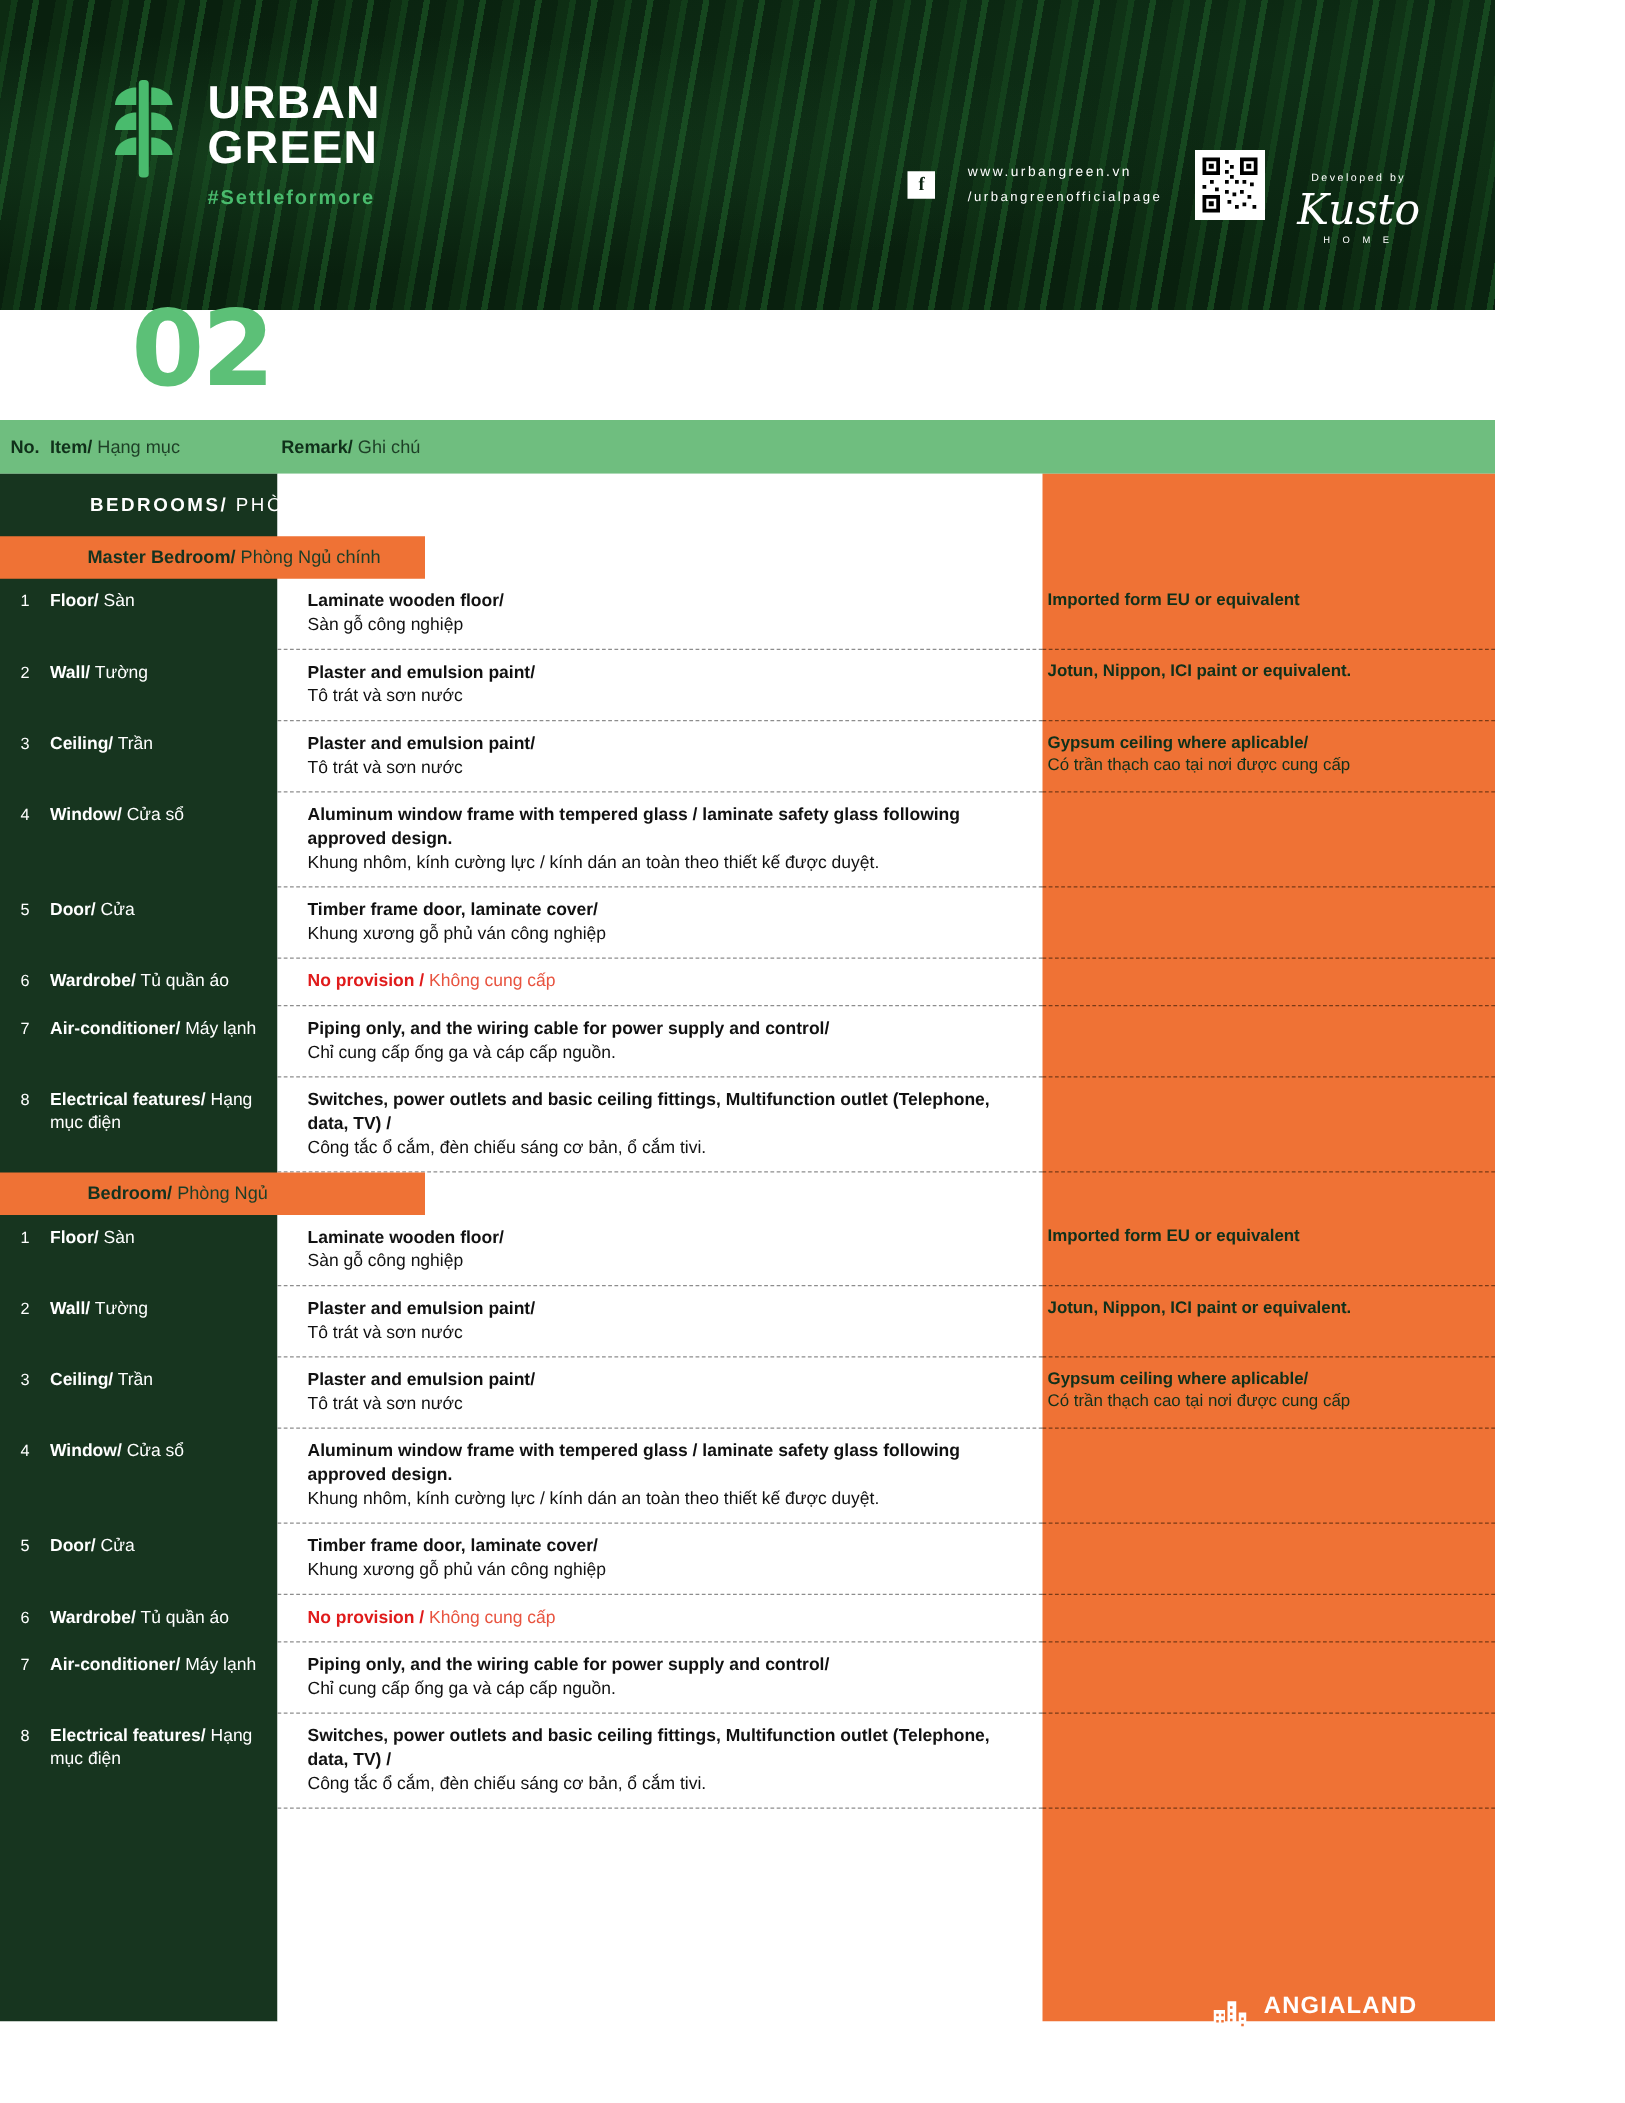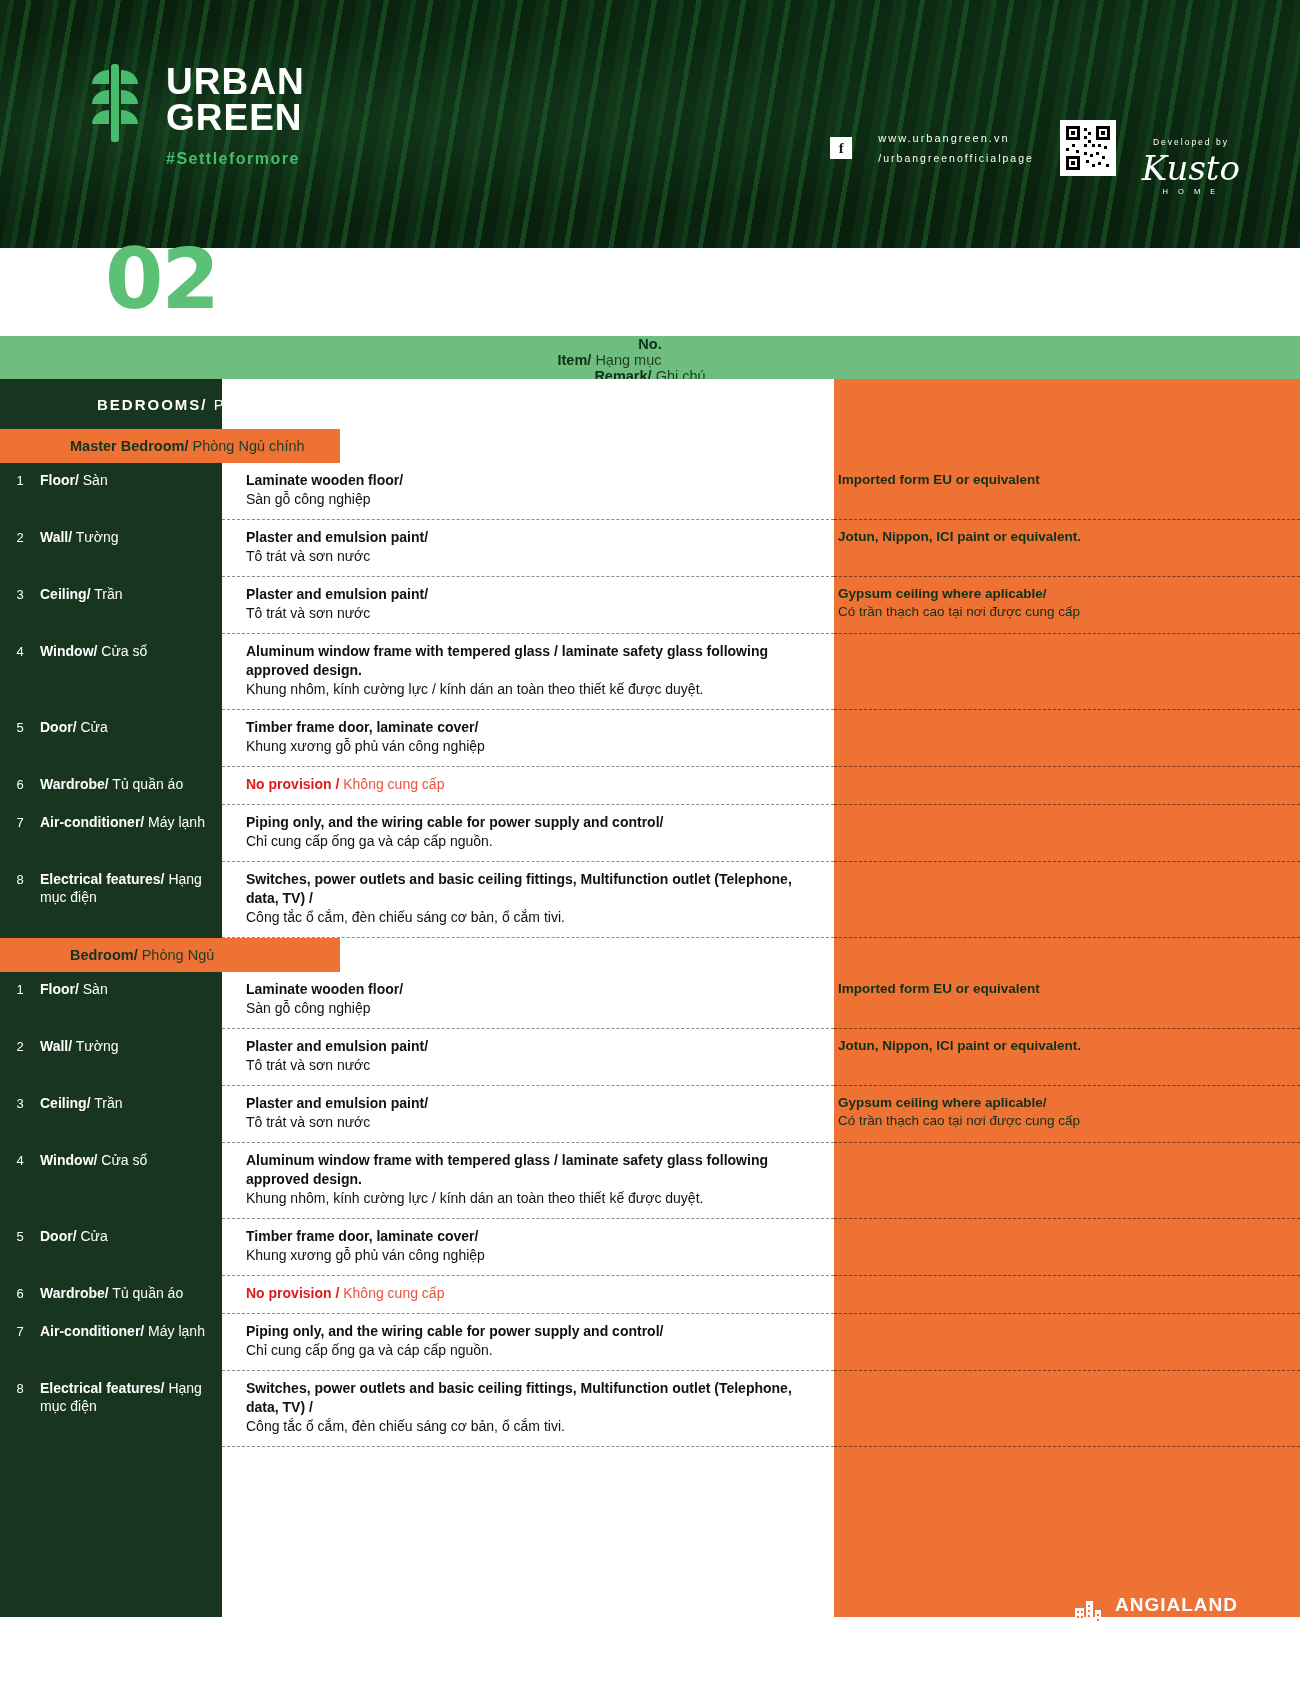--- a/index.html
+++ b/index.html
@@ -3,21 +3,21 @@
 <meta charset="utf-8">
 <style>
   * { box-sizing: border-box; margin: 0; padding: 0; }
   html, body {
     width: 1300px;
     background: #ffffff;
     font-family: "Liberation Sans", sans-serif;
   }
   .page {
     position: relative;
-    width: 1300px;
+    width: 1196px;
     min-height: 1682px;
     background: #ffffff;
     overflow: hidden;
   }
 
   
   .banner {
     position: relative;
     height: 248px;
     background: #0b2410;
@@ -119,21 +119,20 @@
   }
 
   
   .thead {
     display: flex;
     background: #6fbe7f;
     height: 43px;
     align-items: center;
     color: #10301a;
     font-size: 14.5px;
-    flex-direction: column;
   }
   .col-no { width: 40px; text-align: center; }
   .col-item { width: 185px; }
   .col-prov { width: 595px; }
   .col-remark { flex: 1; }
   .thead b { font-weight: bold; }
   .thead .lt { color: #1d3f26; }
 
   
   .body-wrap { position: relative; }
@@ -148,21 +147,20 @@
     display: flex;
     align-items: center;
     height: 50px;
   }
   .section-title .label {
     width: 340px;
     padding-left: 72px;
     color: #ffffff;
     font-size: 15px;
     letter-spacing: 2px;
-    margin-left: 25px;
   }
   .section-title .label b { font-weight: bold; }
 
   .sub-title {
     display: flex;
     align-items: center;
     height: 34px;
   }
   .sub-title .label {
     width: 340px;

